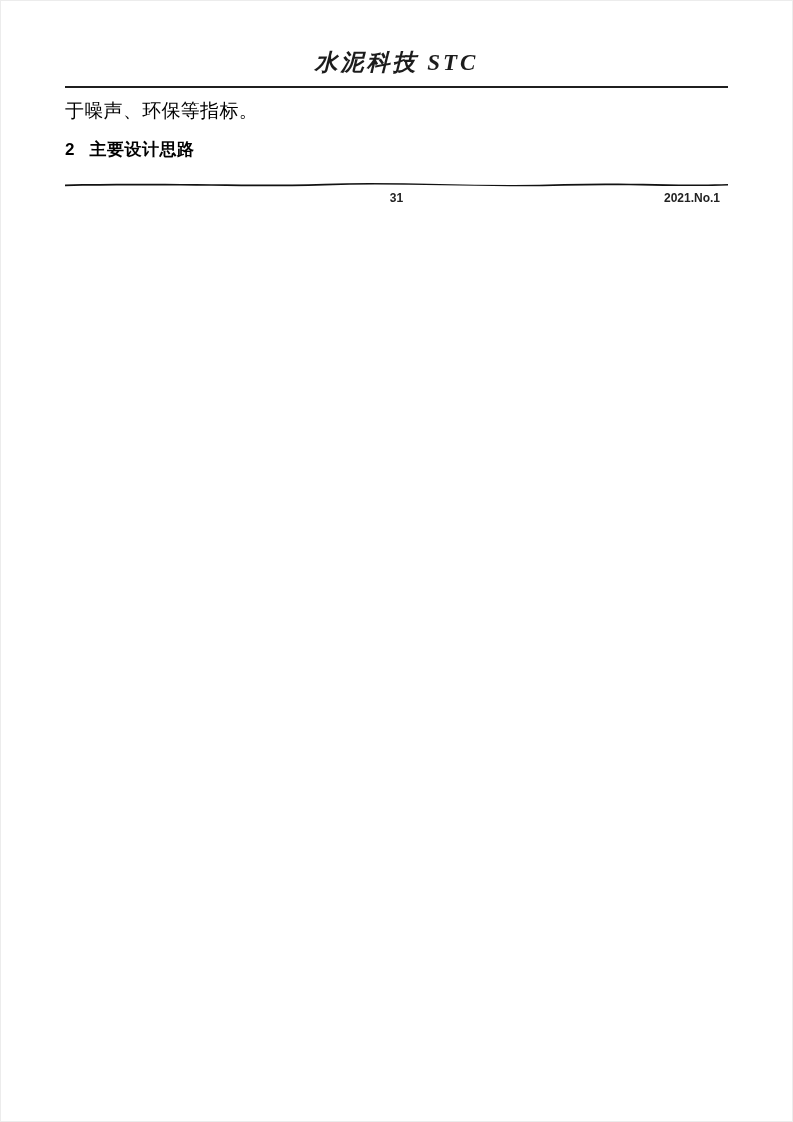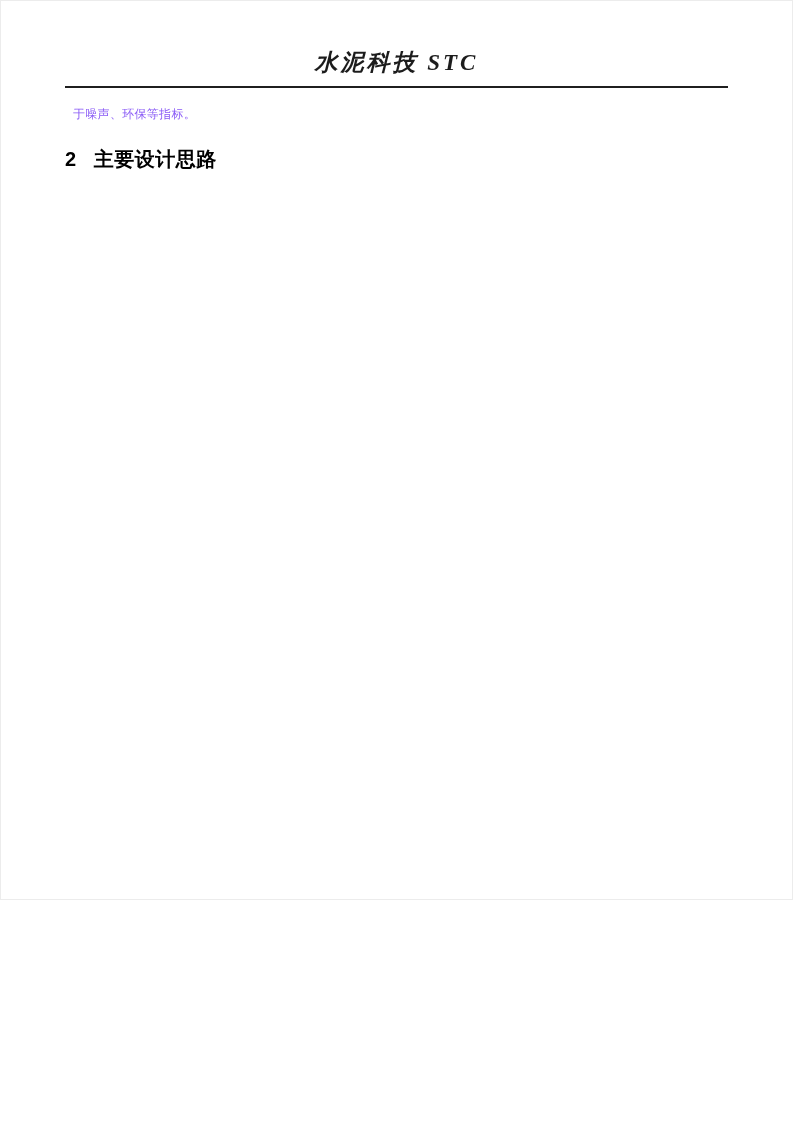--- a/index.html
+++ b/index.html
@@ -3,21 +3,21 @@
 <meta charset="utf-8">
 <style>
   html, body {
     margin: 0;
     padding: 0;
     background: #ffffff;
   }
   .page {
     position: relative;
     width: 793px;
-    height: 900px;
+    height: 1122px;
     margin: 0 auto;
     background: #ffffff;
     box-sizing: border-box;
     padding: 44px 64px 0 64px;
     border: 1px solid #ececec;
     overflow: hidden;
     font-family: "Liberation Serif", "DejaVu Serif", serif;
   }
   .journal-title {
     text-align: center;
@@ -31,36 +31,36 @@
   }
   .header-rule {
     height: 2px;
     background: #1f1f1f;
     margin-top: 5px;
   }
   .doc-body {
     margin-top: 5px;
   }
   .body-par {
-    margin: 8px;
-    font-size: 12px;
+    margin: 0;
+    font-size: 19px;
     line-height: 36px;
-    color: #8b5cf6;
+    color: #000000;
     text-align: justify;
     text-indent: 2em;
     letter-spacing: 0.3px;
   }
   .body-par.no-indent {
     text-indent: 0;
   }
   .section-heading {
     margin: 2px 0 2px 0;
     font-family: "Liberation Sans", "DejaVu Sans", sans-serif;
     font-weight: 700;
-    font-size: 20px;
+    font-size: 17px;
     line-height: 38px;
     color: #000000;
     letter-spacing: 0.5px;
   }
   .section-heading .sec-num {
     display: inline-block;
     margin-right: 0.85em;
   }
   .page-footer {
     margin-top: 12px;
@@ -109,14 +109,23 @@
       <span class="sec-num">2</span><span class="sec-title">主要设计思路</span>
     </h2>
 
 
 
 
 
 
   </main>
 
+  <footer class="page-footer">
+    <svg class="footer-rule-svg" viewBox="0 0 664 8" preserveAspectRatio="none" aria-hidden="true">
+      <path fill="#121212" d="M0,4 C100,1.5 180,6 260,3 C340,0 420,7 500,3.5 C560,1 620,5.5 664,3.5 L664,5 C620,7.5 560,3 500,5.5 C420,8 340,2 260,5 C180,8 100,3.5 0,6 Z"></path>
+    </svg>
+    <div class="footer-row">
+      <span class="page-number">31</span>
+      <span class="issue-label">2021.No.1</span>
+    </div>
+  </footer>
 
 </div>
 
 </body></html>

